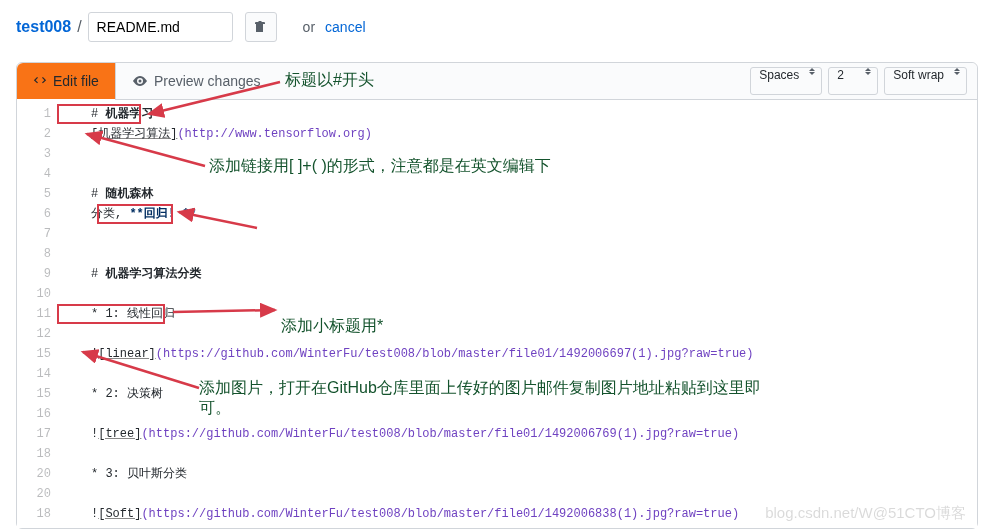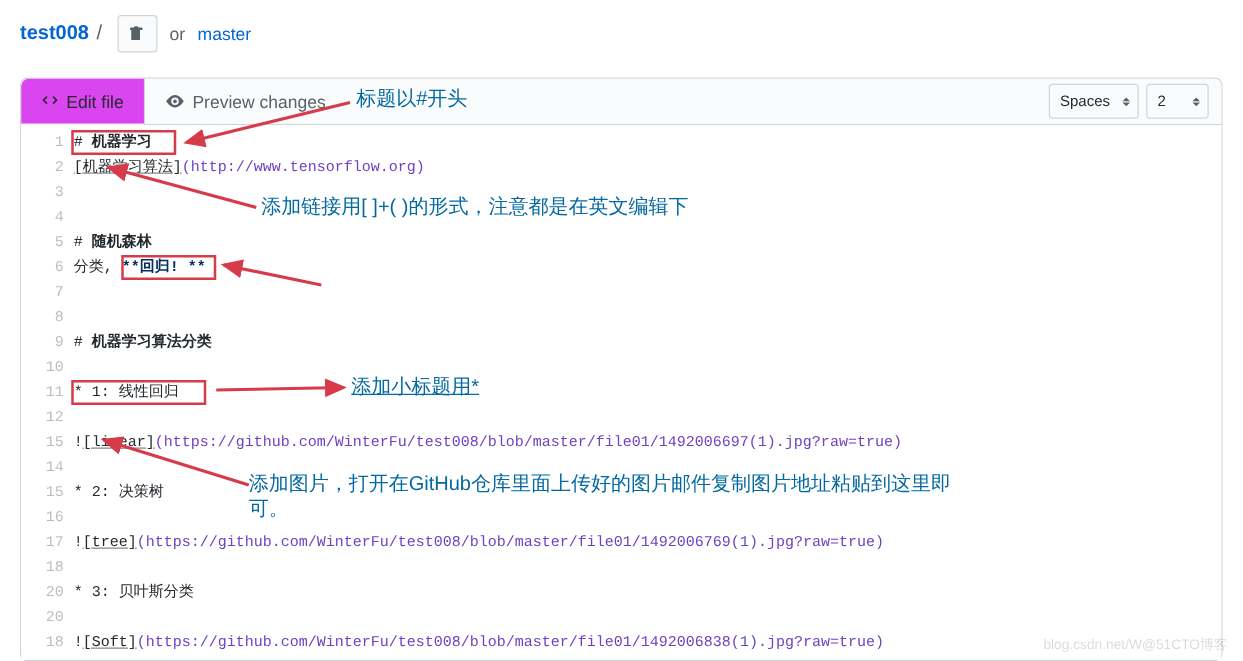--- a/index.html
+++ b/index.html
@@ -65,21 +65,21 @@
     }
     .tab {
       padding: 10px 16px;
       color: #586069;
       display: flex;
       align-items: center;
       gap: 6px;
       position: relative;
     }
     .tab.active {
-      background: #d946ef;
+      background: #f97316;
       border-right: 1px solid #d1d5da;
       border-radius: 6px 0 0 0;
       color: #24292e;
     }
     .tab.active::after {
       content: '';
       position: absolute;
       bottom: -1px; left: 0; right: 0;
       height: 1px; background: #fff;
     }
@@ -87,21 +87,20 @@
     .sel {
       border: 1px solid #d1d5da;
       border-radius: 3px;
       background: #fafbfc;
       height: 28px;
       padding: 0 22px 0 8px;
       font-size: 12px;
       margin-left: 6px;
       position: relative;
       display: inline-flex;
-      align-items: center;
     }
     .sel .caret {
       position: absolute;
       right: 6px;
       display: flex;
       flex-direction: column;
       gap: 1px;
     }
     .sel .caret::before, .sel .caret::after { content:''; border-left:3px solid transparent; border-right:3px solid transparent; }
     .sel .caret::before { border-bottom:3px solid #586069; }
@@ -116,61 +115,62 @@
     }
     .gutter {
       width: 42px;
       text-align: right;
       color: rgba(27,31,35,0.3);
       padding: 4px 8px 4px 0;
       user-select: none;
     }
     .gutter div { height: 20px; }
     .lines { padding: 4px 0; flex: 1; position: relative; }
-    .line { height: 20px; white-space: pre; color: #24292e; }
+    .line { height: 20px; white-space: pre; color: #24292e; padding-left: 32px; }
     .tok-raw { color: #24292e; }
     .tok-link { color: #24292e; text-decoration: underline; text-decoration-color: #888; }
     .tok-url { color: #6f42c1; }
     .tok-em { color: #032f62; }
     .hl-box {
       position: absolute;
       border: 2px solid #d73a49;
       pointer-events: none;
     }
     .anno-text {
       position: absolute;
-      color: #0369a1;
+      color: #14532d;
       font-family: "Microsoft YaHei", SimSun, sans-serif;
       font-size: 16px;
       white-space: nowrap;
       pointer-events: none;
     }
     svg.arrow { position: absolute; overflow: visible; pointer-events: none; }
     .watermark {
       position: absolute;
-      right: 12px;
+      right: 28px;
       bottom: 6px;
       color: rgba(0,0,0,0.15);
-      font-size: 11px;
+      font-size: 15px;
       font-family: Arial, sans-serif;
     }
   </style>
 </head>
 <body>
 
 <div class="breadcrumb">
   <span class="breadcrumb-repo">test008</span>
   <span class="breadcrumb-sep">/</span>
+  <input class="filename-input" value="README.md" style="">
   <button class="copy-btn">
     <svg width="14" height="14" viewBox="0 0 14 14">
         <path fill="#586069" d="M2 12h7V4H2v8zm3-11h2l1 1h2a1 1 0 011 1v1H1V3a1 1 0 011-1h2l1-1z"></path>
       </svg>
   </button>
-  <span class="or-text" style="margin-left:4px">or</span>
-  <a class="cancel-link" style="margin-left:4px">master</a>
+  <span class="or-text" style="margin-left:20px">or</span>
+  <a class="cancel-link" style="margin-left:4px">cancel</a>
 </div>
 
 <div class="editor-box">
   <div class="tabs-row">
     <div class="tab active">
       <svg width="14" height="14" viewBox="0 0 16 16">
           <path fill="#24292e" d="M4.7 3.3L1 7l3.7 3.7 1-1L3 7l2.7-2.7-1-1zm6.6 0l-1 1L13 7l-2.7 2.7 1 1L15 7l-3.7-3.7z"></path>
         </svg>
       <span>Edit file</span>
     </div>
@@ -180,20 +180,24 @@
         </svg>
       <span>Preview changes</span>
     </div>
     <div class="spacer"></div>
     <div class="sel">
         <span>Spaces</span>
         <span class="caret"></span>
       </div>
     <div class="sel" style="width:50px">
         <span>2</span>
+        <span class="caret"></span>
+      </div>
+    <div class="sel">
+        <span>Soft wrap</span>
         <span class="caret"></span>
       </div>
   </div>
 
   <div class="code-area">
     <div class="gutter" id="gutter">
         <div>1</div>
         <div>2</div>
         <div>3</div>
         <div>4</div>
@@ -216,21 +220,21 @@
         <div>18</div>
       </div>
     <div class="lines" id="lines">
 
       <div class="hl-box" style="top:4px; left:-2px; width:84px; height:20px;"></div>
       <div class="hl-box" style="top:104px; left:38px; width:76px; height:20px;"></div>
       <div class="hl-box" style="top:204px; left:-2px; width:108px; height:20px;"></div>
 
       <div class="anno-text" style="top:-30px; left:226px;">标题以#开头</div>
       <div class="anno-text" style="top:56px; left:150px;">添加链接用[ ]+( )的形式，注意都是在英文编辑下</div>
-      <div class="anno-text" style="top:200px; left:222px;text-decoration:underline;">添加小标题用*</div>
+      <div class="anno-text" style="top:216px; left:222px;">添加小标题用*</div>
       <div class="anno-text" style="top:278px; left:140px;">添加图片，打开在GitHub仓库里面上传好的图片邮件复制图片地址粘贴到这里即</div>
       <div class="anno-text" style="top:298px; left:140px;">可。</div>
 
       <svg class="arrow" style="top:-22px; left:86px;" width="140" height="42">
         <defs>
             <marker id="ah1" markerWidth="8" markerHeight="8" refX="6" refY="3" orient="auto">
               <path d="M0,0 L7,3 L0,6 Z" fill="#d73a49"></path>
             </marker>
           </defs>
         <line x1="135" y1="4" x2="4" y2="36" stroke="#d73a49" stroke-width="2.5" marker-end="url(#ah1)"></line>

